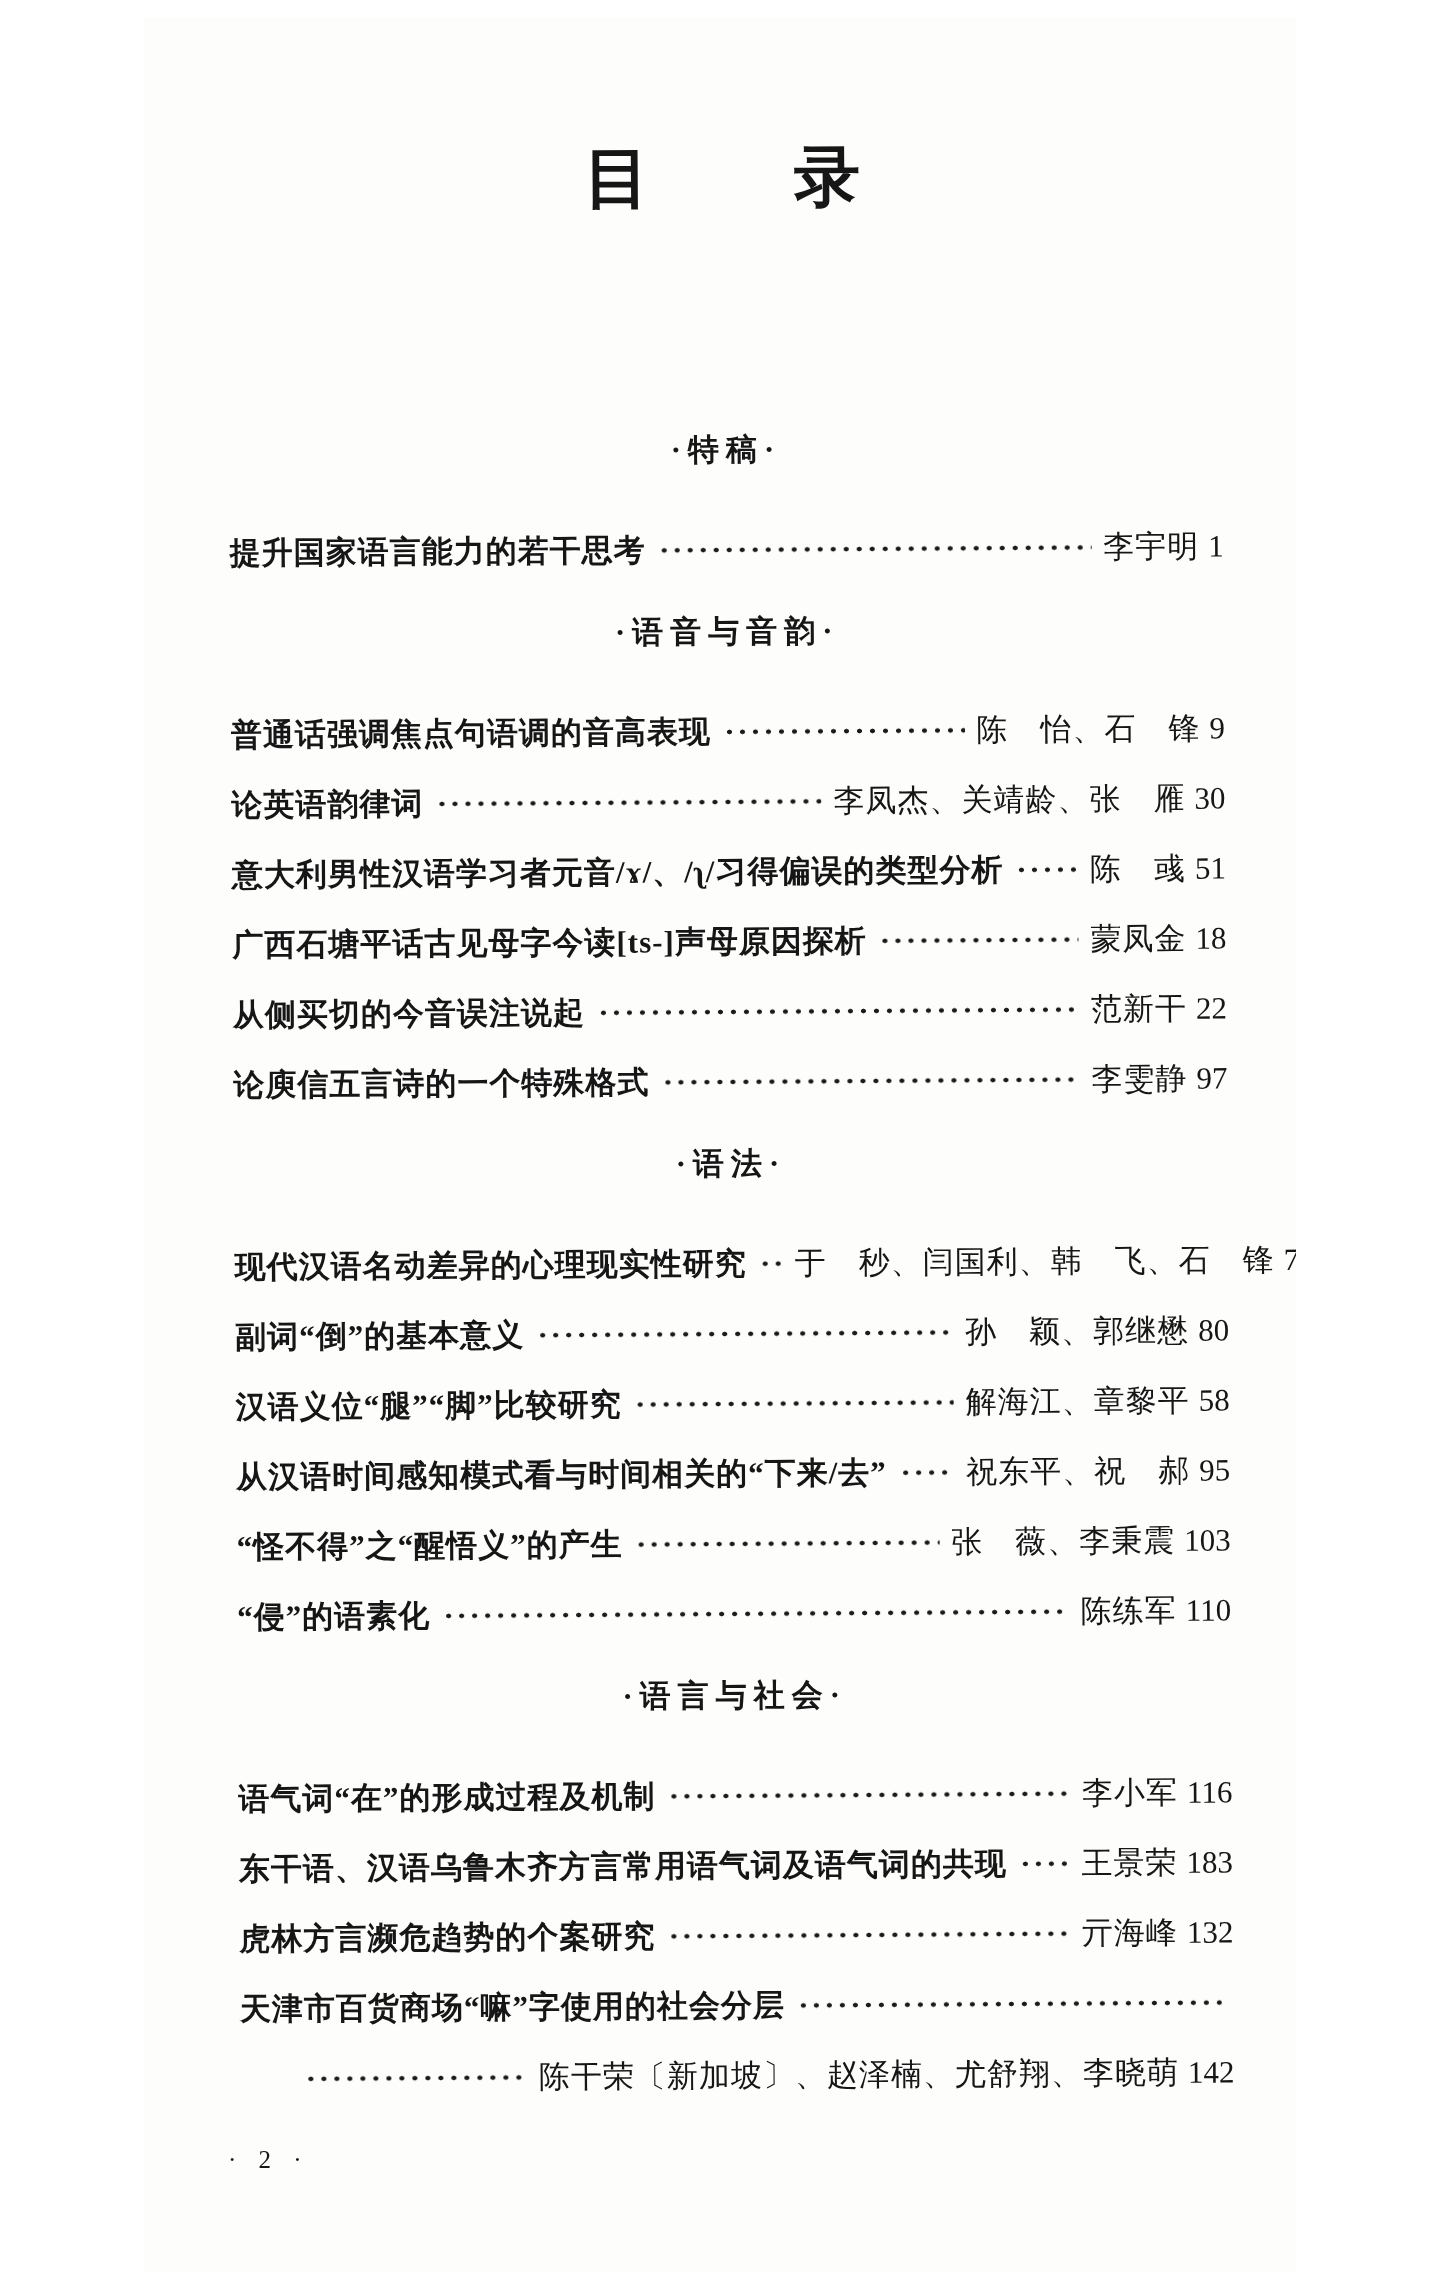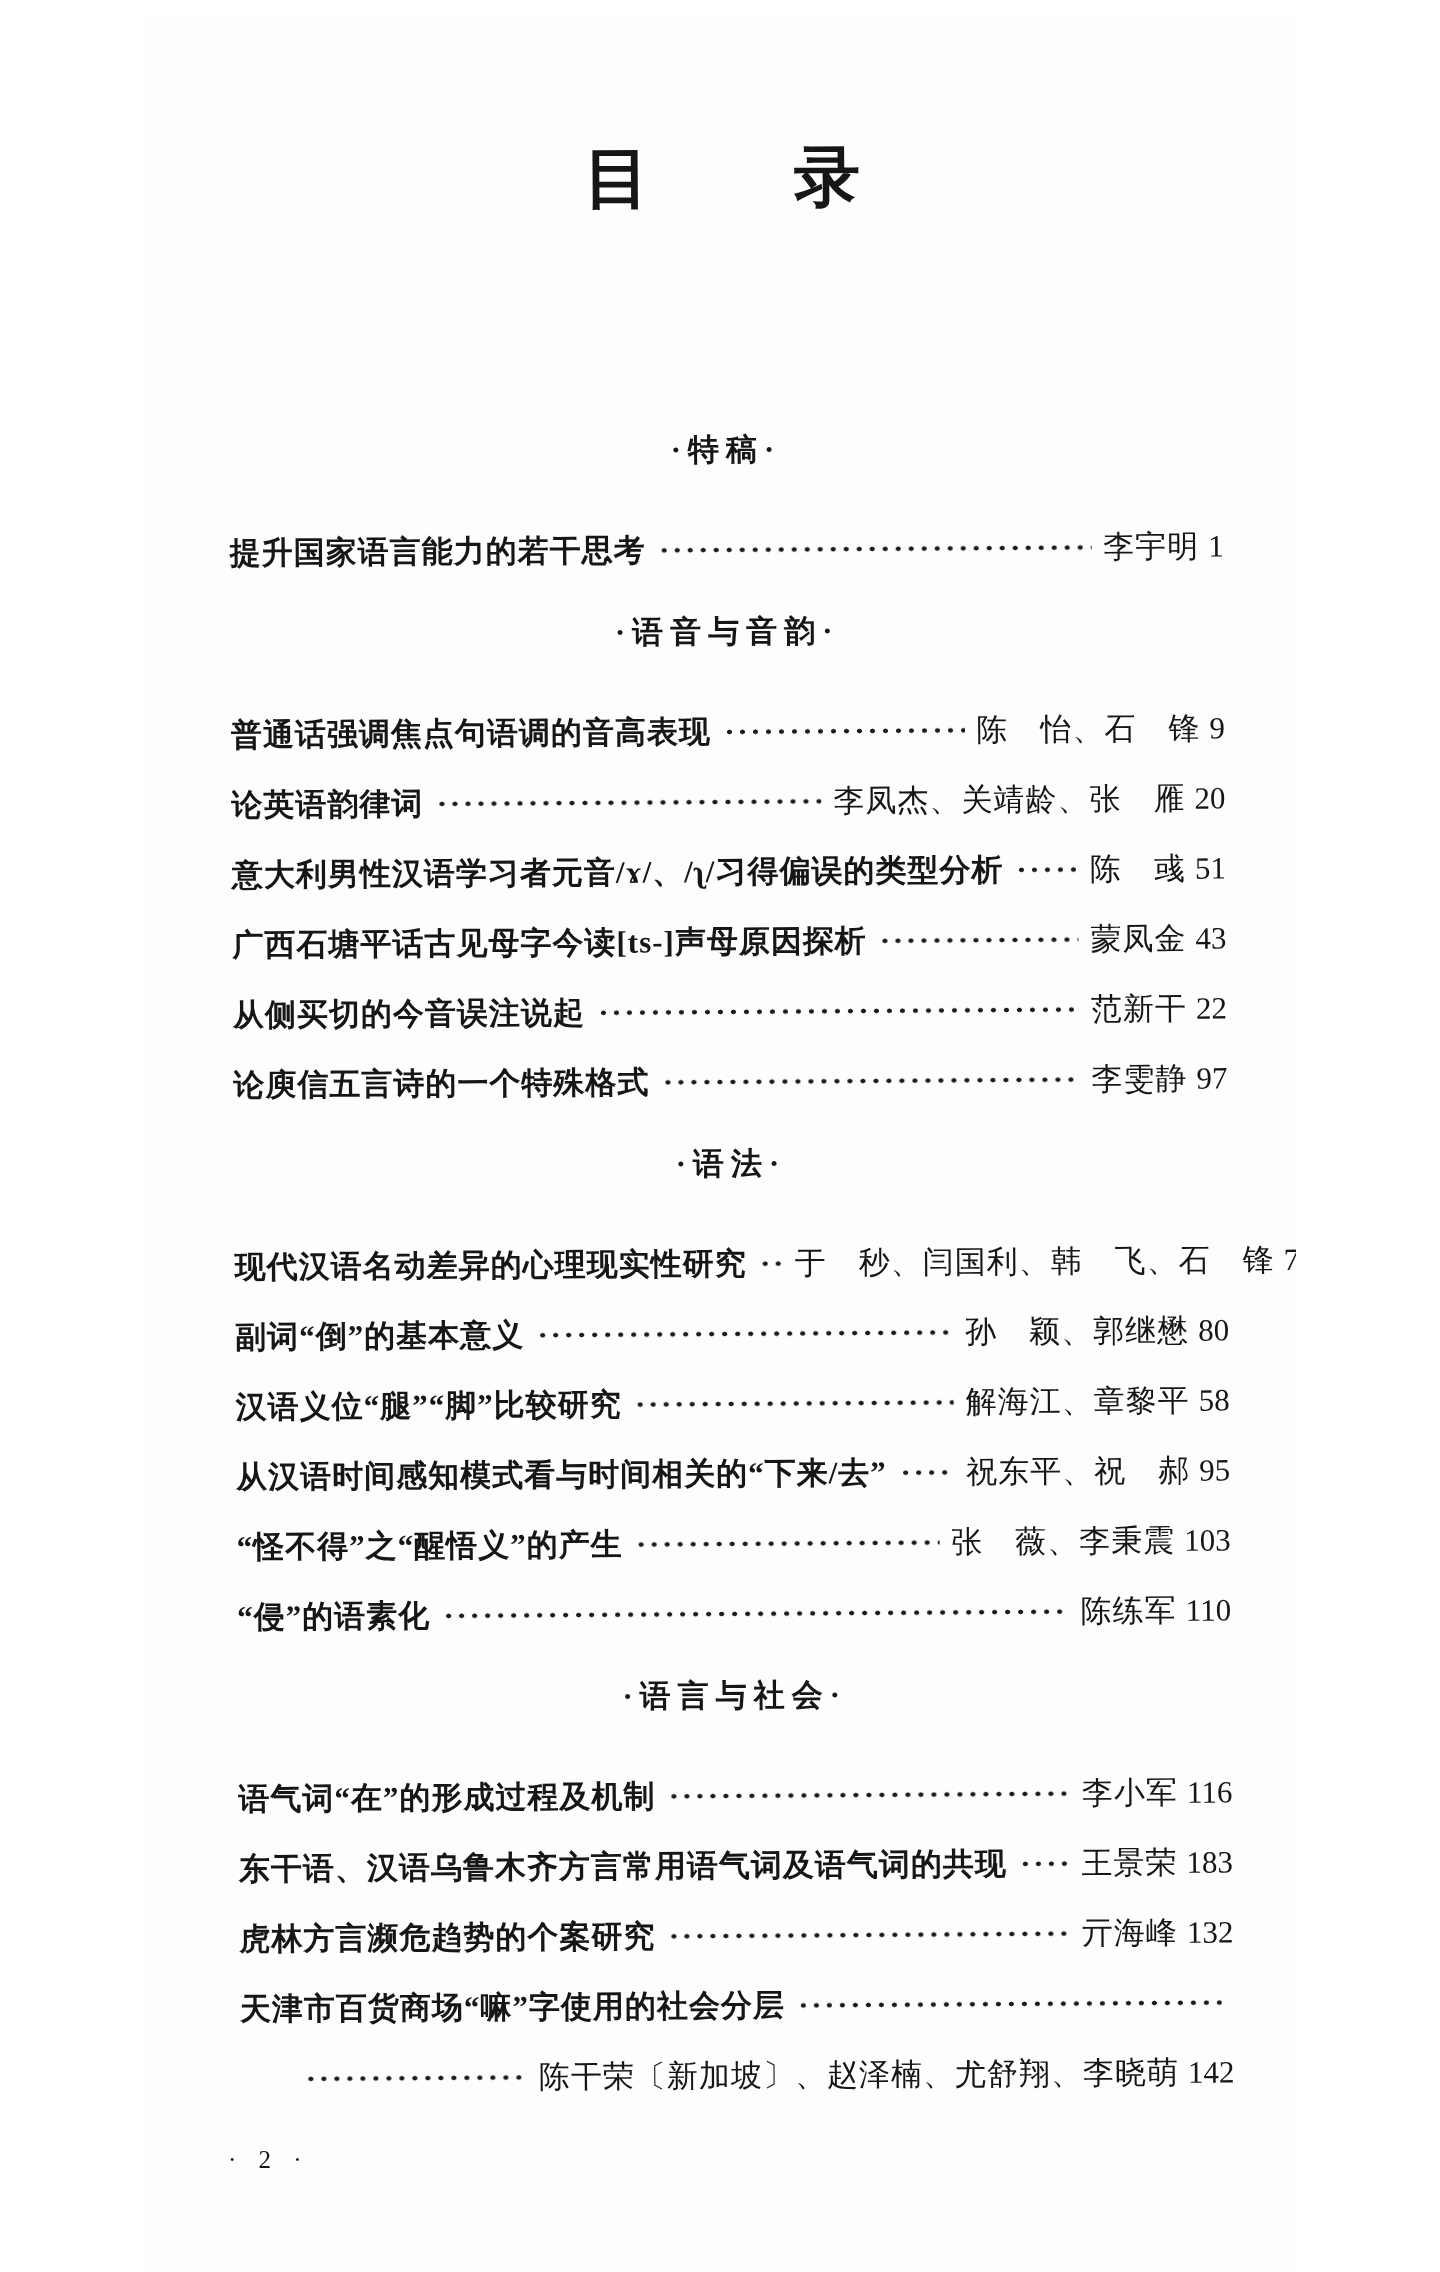--- a/index.html
+++ b/index.html
@@ -106,35 +106,35 @@
     <span class="entry-title">普通话强调焦点句语调的音高表现</span>
     <span class="dot-leader"></span>
     <span class="authors">陈　怡、石　锋</span>
     <span class="pg">9</span>
   </div>
 
   <div class="entry-row">
     <span class="entry-title">论英语韵律词</span>
     <span class="dot-leader"></span>
     <span class="authors">李凤杰、关靖龄、张　雁</span>
-    <span class="pg">20</span>
+    <span class="pg">30</span>
   </div>
 
   <div class="entry-row">
     <span class="entry-title">意大利男性汉语学习者元音/ɤ/、/ʅ/习得偏误的类型分析</span>
     <span class="dot-leader"></span>
     <span class="authors">陈　彧</span>
     <span class="pg">51</span>
   </div>
 
   <div class="entry-row">
     <span class="entry-title">广西石塘平话古见母字今读[ts-]声母原因探析</span>
     <span class="dot-leader"></span>
     <span class="authors">蒙凤金</span>
-    <span class="pg">43</span>
+    <span class="pg">18</span>
   </div>
 
   <div class="entry-row">
     <span class="entry-title">从侧买切的今音误注说起</span>
     <span class="dot-leader"></span>
     <span class="authors">范新干</span>
     <span class="pg">22</span>
   </div>
 
   <div class="entry-row">

